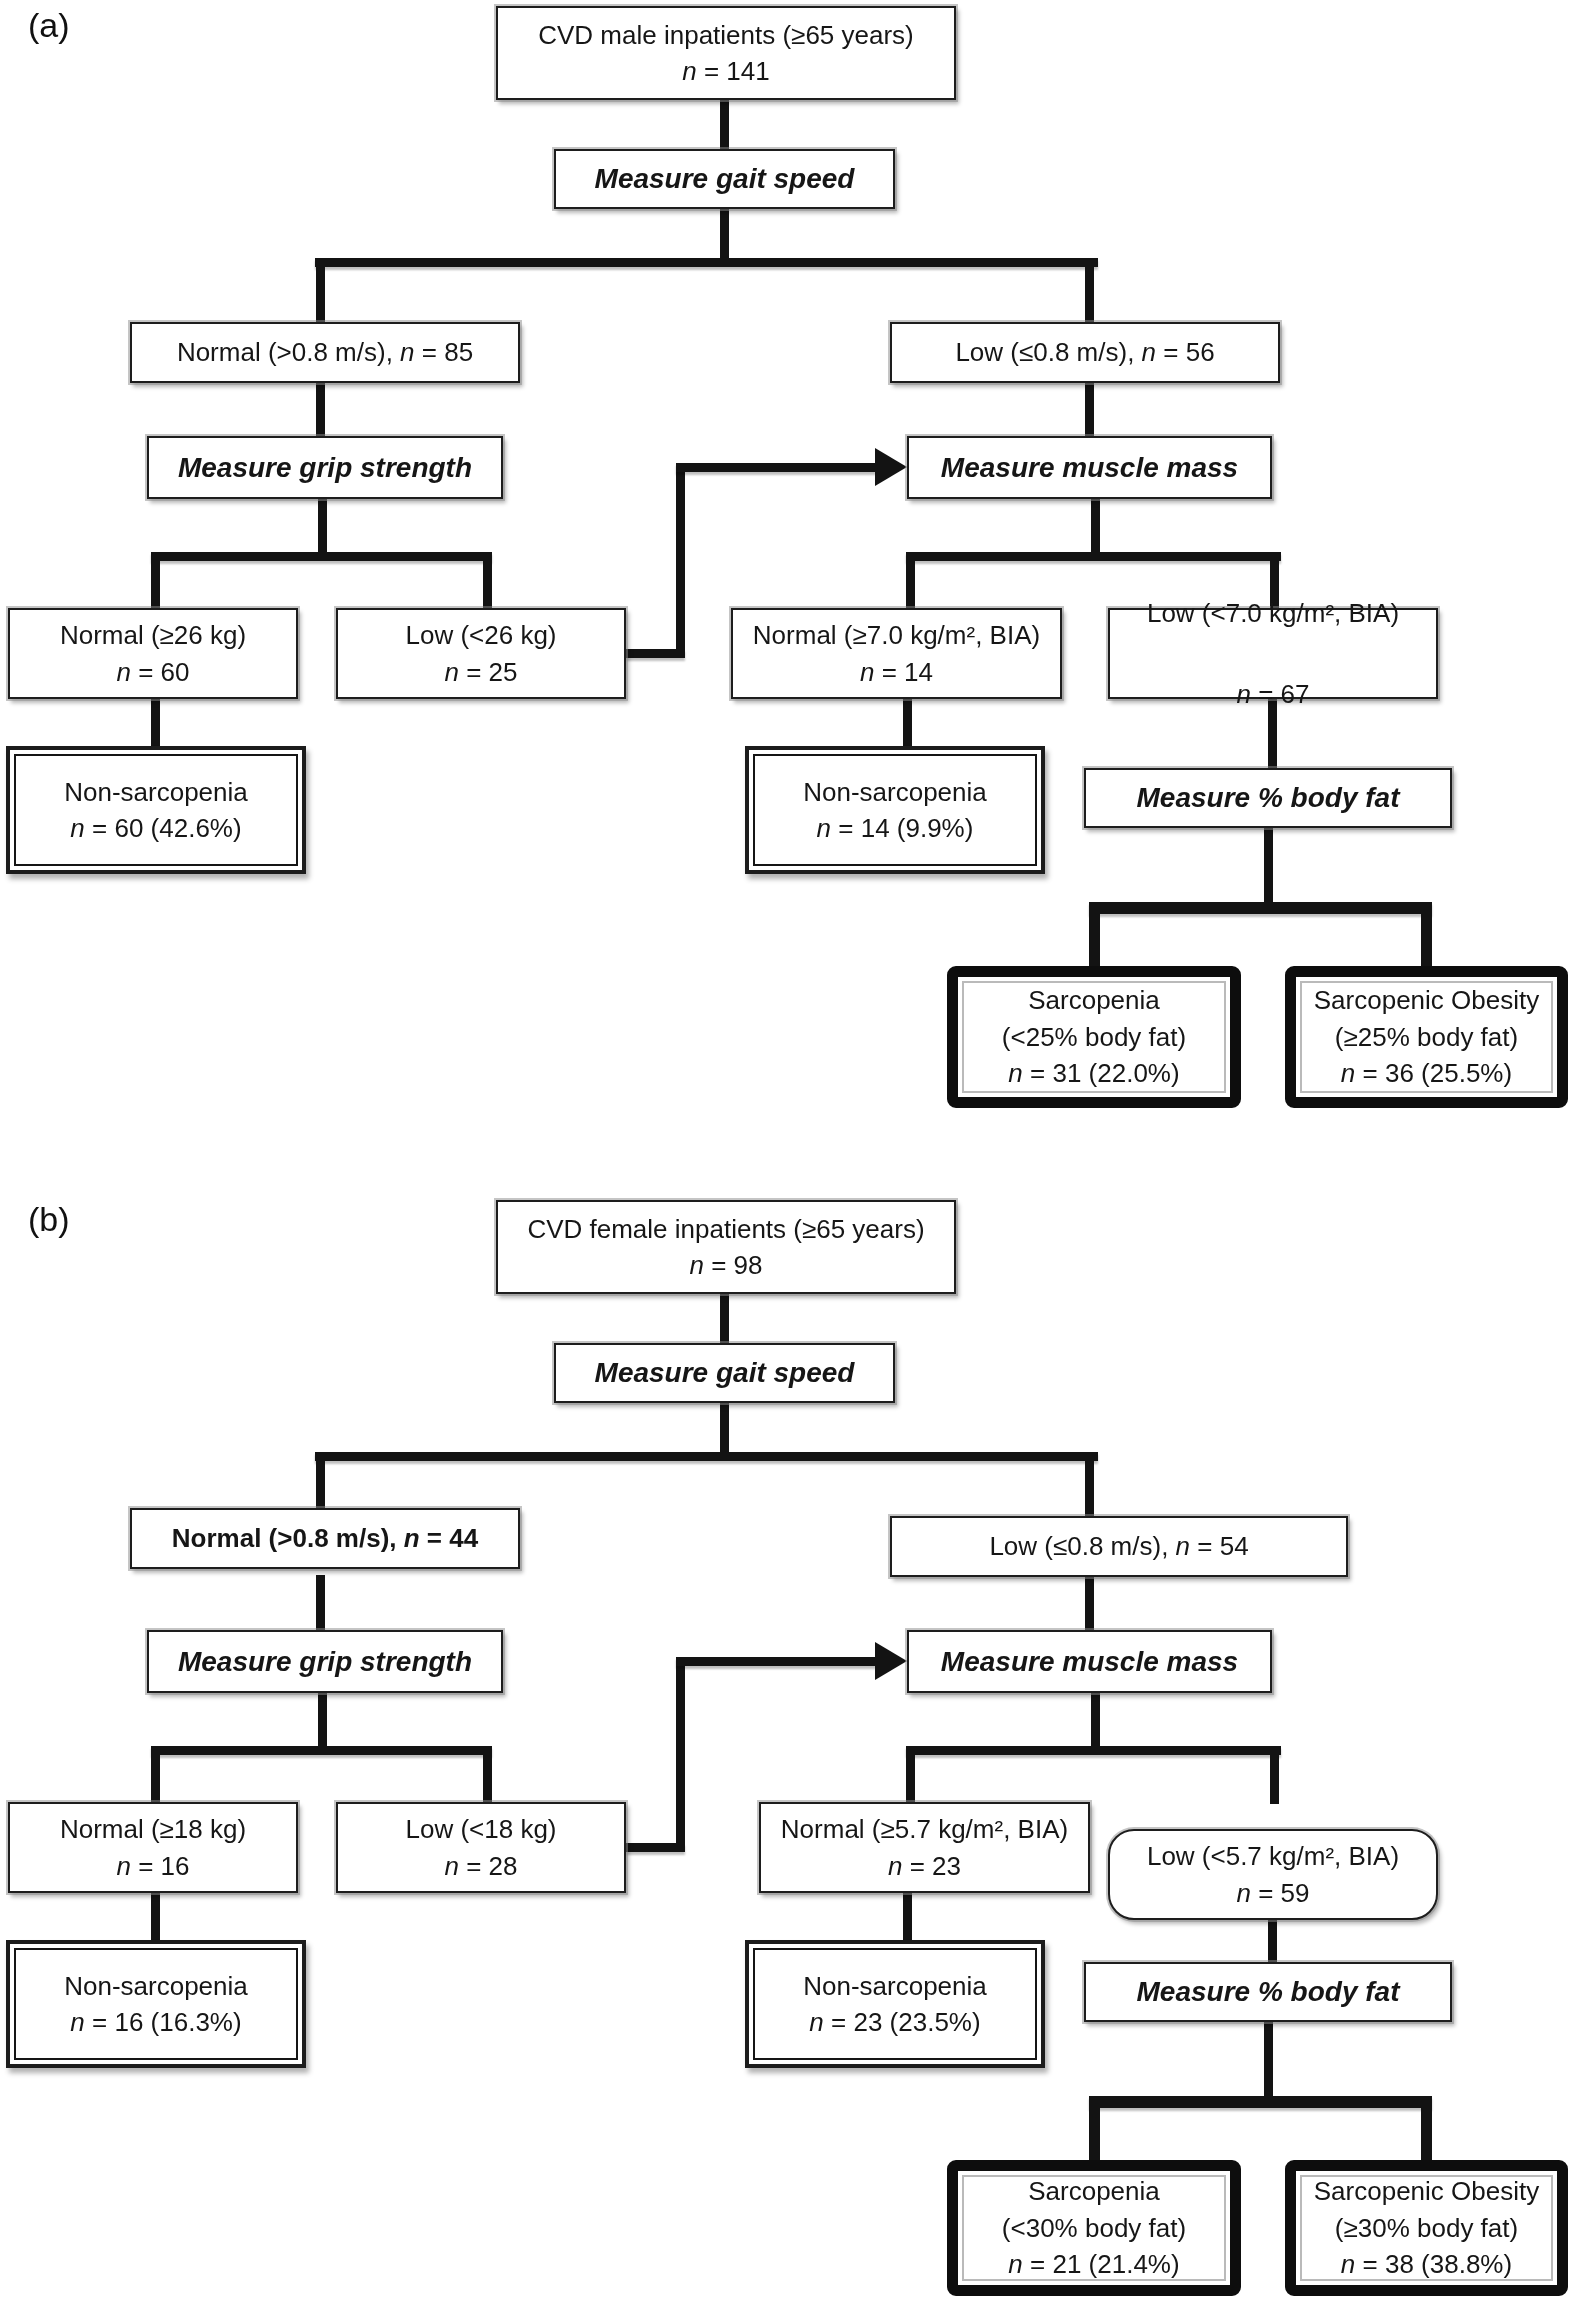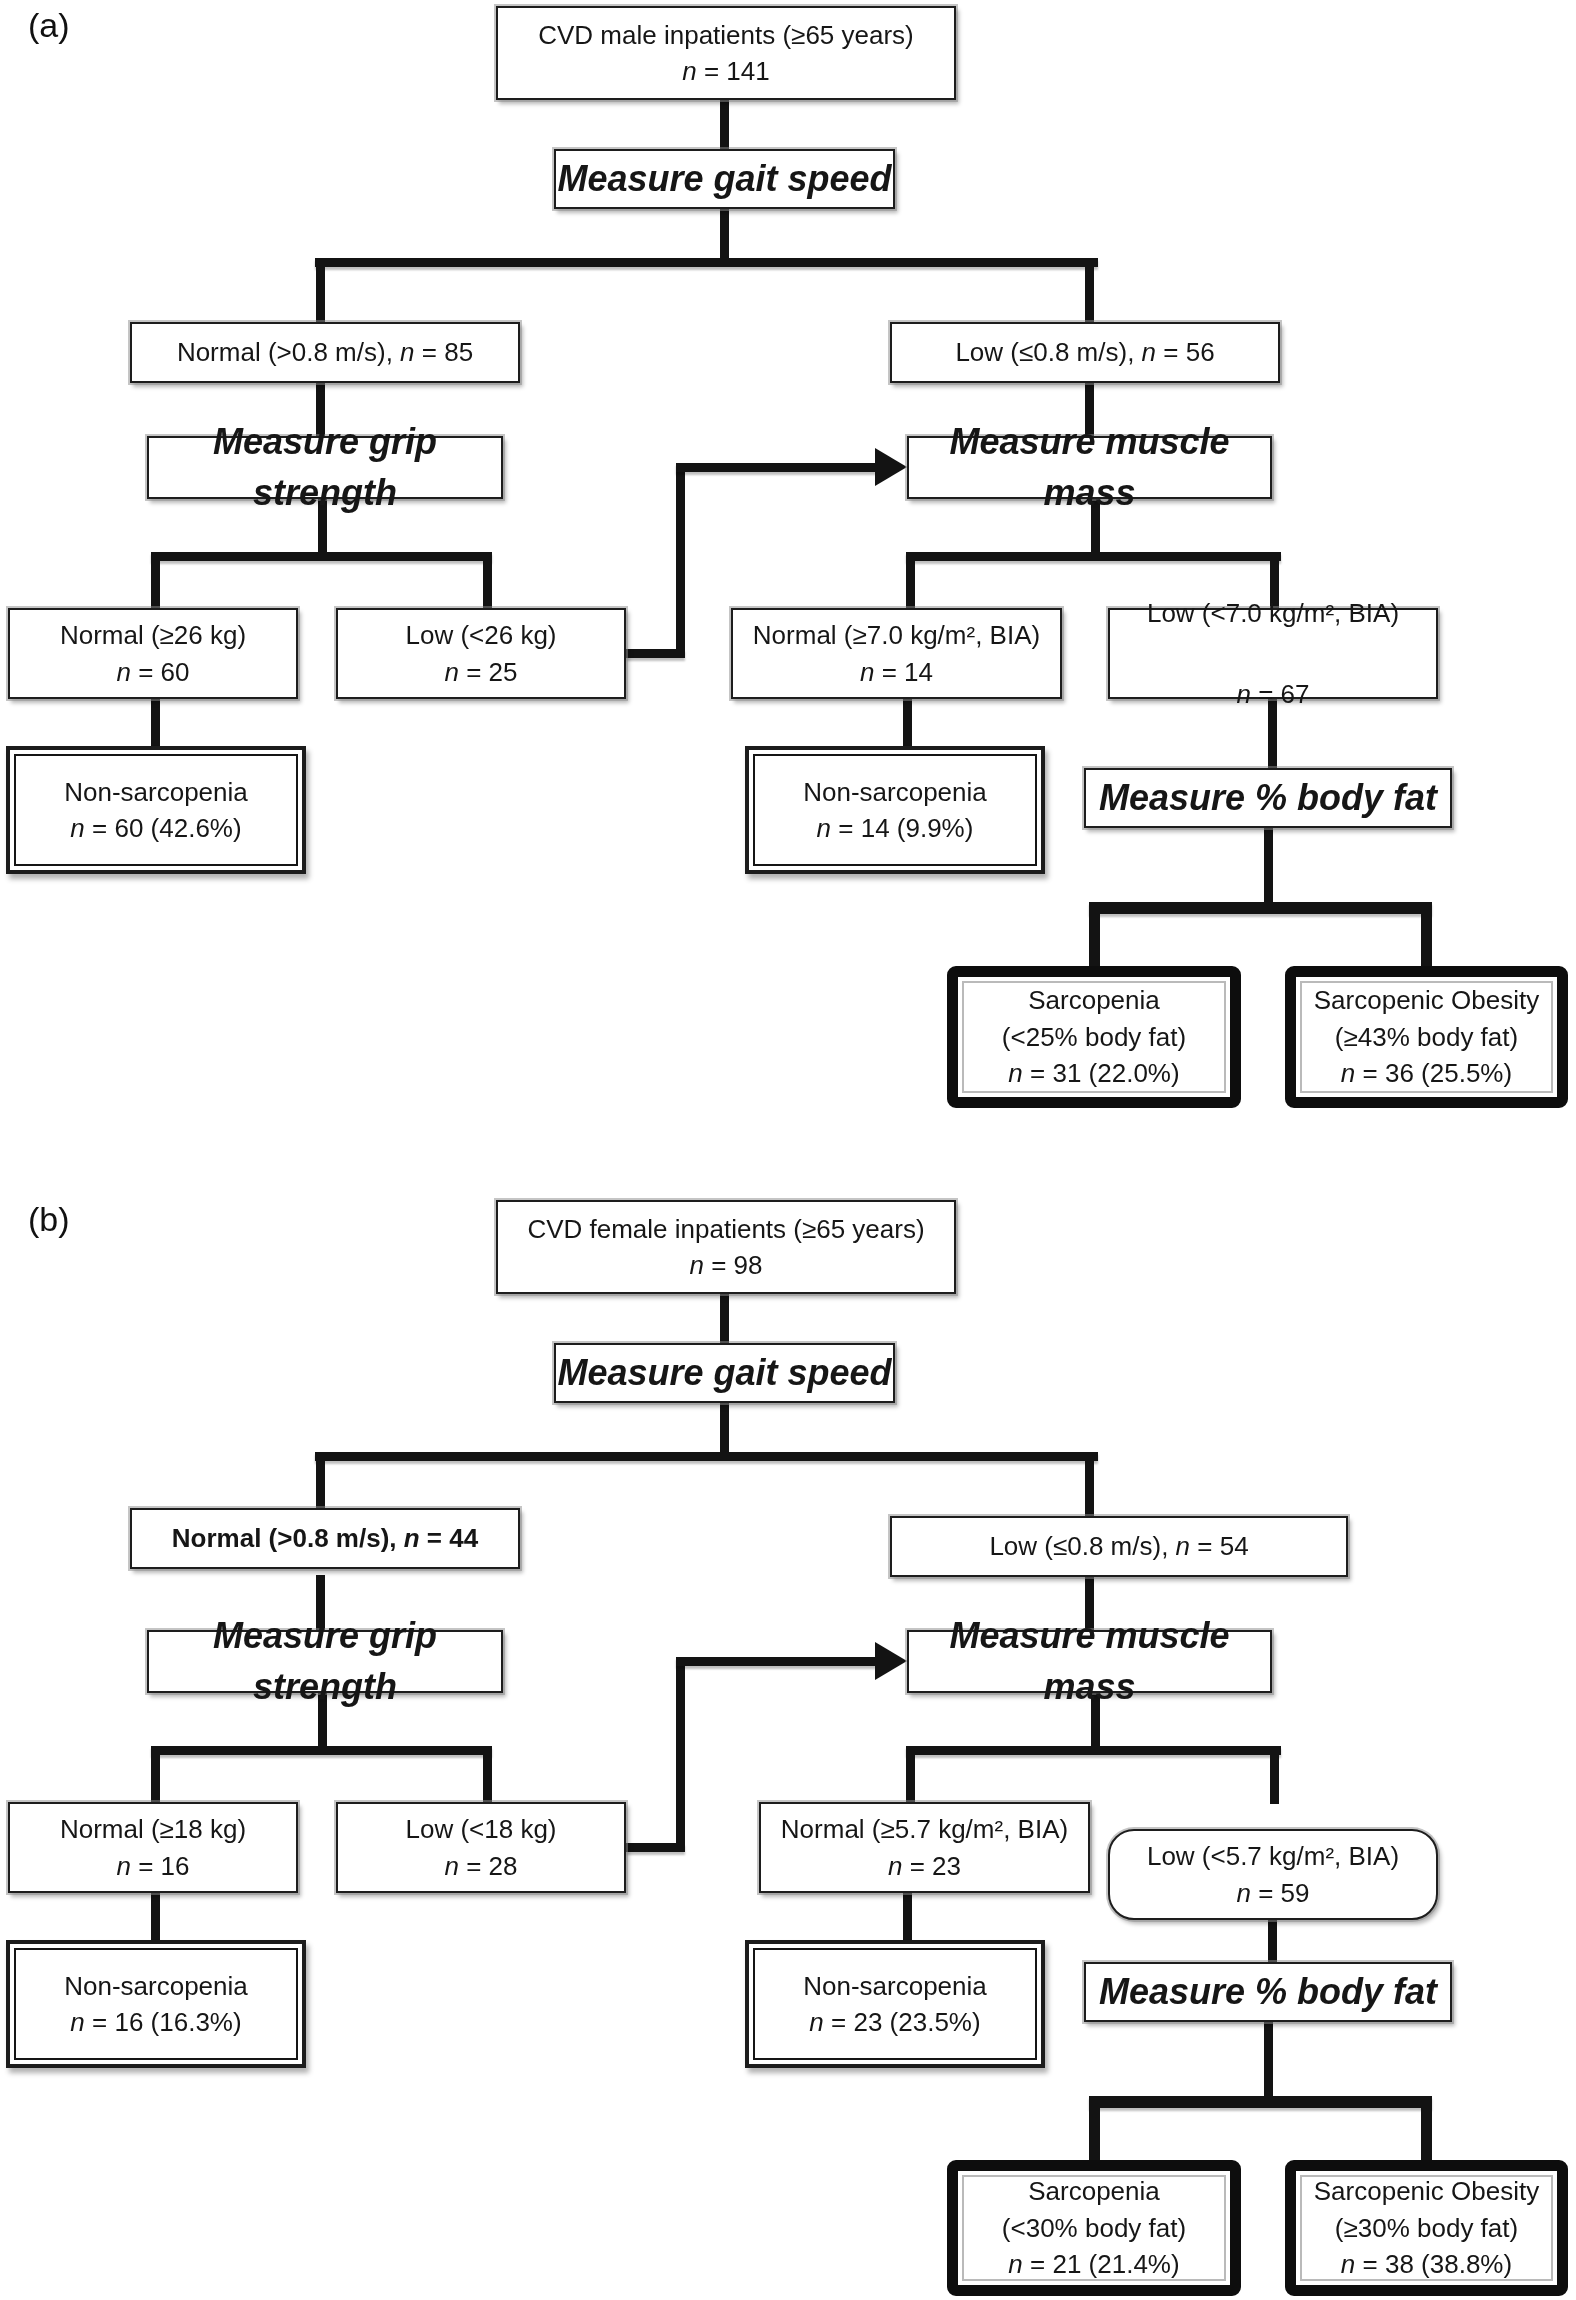--- a/index.html
+++ b/index.html
@@ -5,21 +5,21 @@
   html,body{margin:0;padding:0;background:#ffffff;}
   body{width:1576px;height:2300px;position:relative;overflow:hidden;
        font-family:"Liberation Sans","DejaVu Sans",sans-serif;color:#161616;}
   .canvas{position:absolute;left:0;top:0;width:1576px;height:2300px;background:#fff;}
   .panel{position:absolute;left:0;width:1576px;}
   .plabel{position:absolute;font-size:34px;color:#111;}
   .box{position:absolute;box-sizing:border-box;background:#fff;border:2px solid #1d1d1d;
        display:flex;flex-direction:column;align-items:center;justify-content:center;
        text-align:center;font-size:26px;line-height:1.4;padding:0 0;
        box-shadow:0 0 0 2px rgba(140,140,140,0.5),3px 4px 4px rgba(0,0,0,0.28);}
-  .proc{font-weight:bold;font-style:italic;font-size:36px;}
+  .proc{font-weight:bold;font-style:italic;font-size:28px;}
   .dbl{border:2px solid #151515;
        box-shadow:0 0 0 4px #ffffff,0 0 0 8px #1c1c1c,3px 5px 5px 8px rgba(0,0,0,0.3);}
   .thick{border:11px solid #0d0d0d;border-radius:9px;
        box-shadow:inset 0 0 0 4px #ffffff,inset 0 0 0 6px rgba(130,130,130,0.55);}
   .v{position:absolute;width:9px;background:#131313;}
   .h{position:absolute;height:9px;background:#131313;box-shadow:0 3px 2px rgba(0,0,0,0.25);}
   .ah{position:absolute;width:0;height:0;border-left:32px solid #131313;
       border-top:19px solid transparent;border-bottom:19px solid transparent;}
   .ln{display:block;}
   i{font-style:italic;}
@@ -107,21 +107,21 @@
     <div class="box proc" style="left:1084px;top:768px;width:368px;height:60px;">
       <span class="ln">Measure % body fat</span>
     </div>
     <div class="box thick" style="left:947px;top:966px;width:294px;height:142px;">
       <span class="ln fmt">Sarcopenia</span>
       <span class="ln fmt">(&lt;25% body fat)</span>
       <span class="ln fmt"><i>n</i> = 31 (22.0%)</span>
     </div>
     <div class="box thick" style="left:1285px;top:966px;width:283px;height:142px;">
       <span class="ln fmt">Sarcopenic Obesity</span>
-      <span class="ln fmt">(≥43% body fat)</span>
+      <span class="ln fmt">(≥25% body fat)</span>
       <span class="ln fmt"><i>n</i> = 36 (25.5%)</span>
     </div>
   </section>
 
   <section class="panel" style="top:1194px;height:1106px;">
     <div class="plabel" style="left:28px;top:6px;">(b)</div>
 
     <div class="v" style="left:720px;top:98px;height:53px;"></div>
     <div class="v" style="left:720px;top:207px;height:55px;"></div>
     <div class="h" style="left:315px;top:258px;width:783px;"></div>

